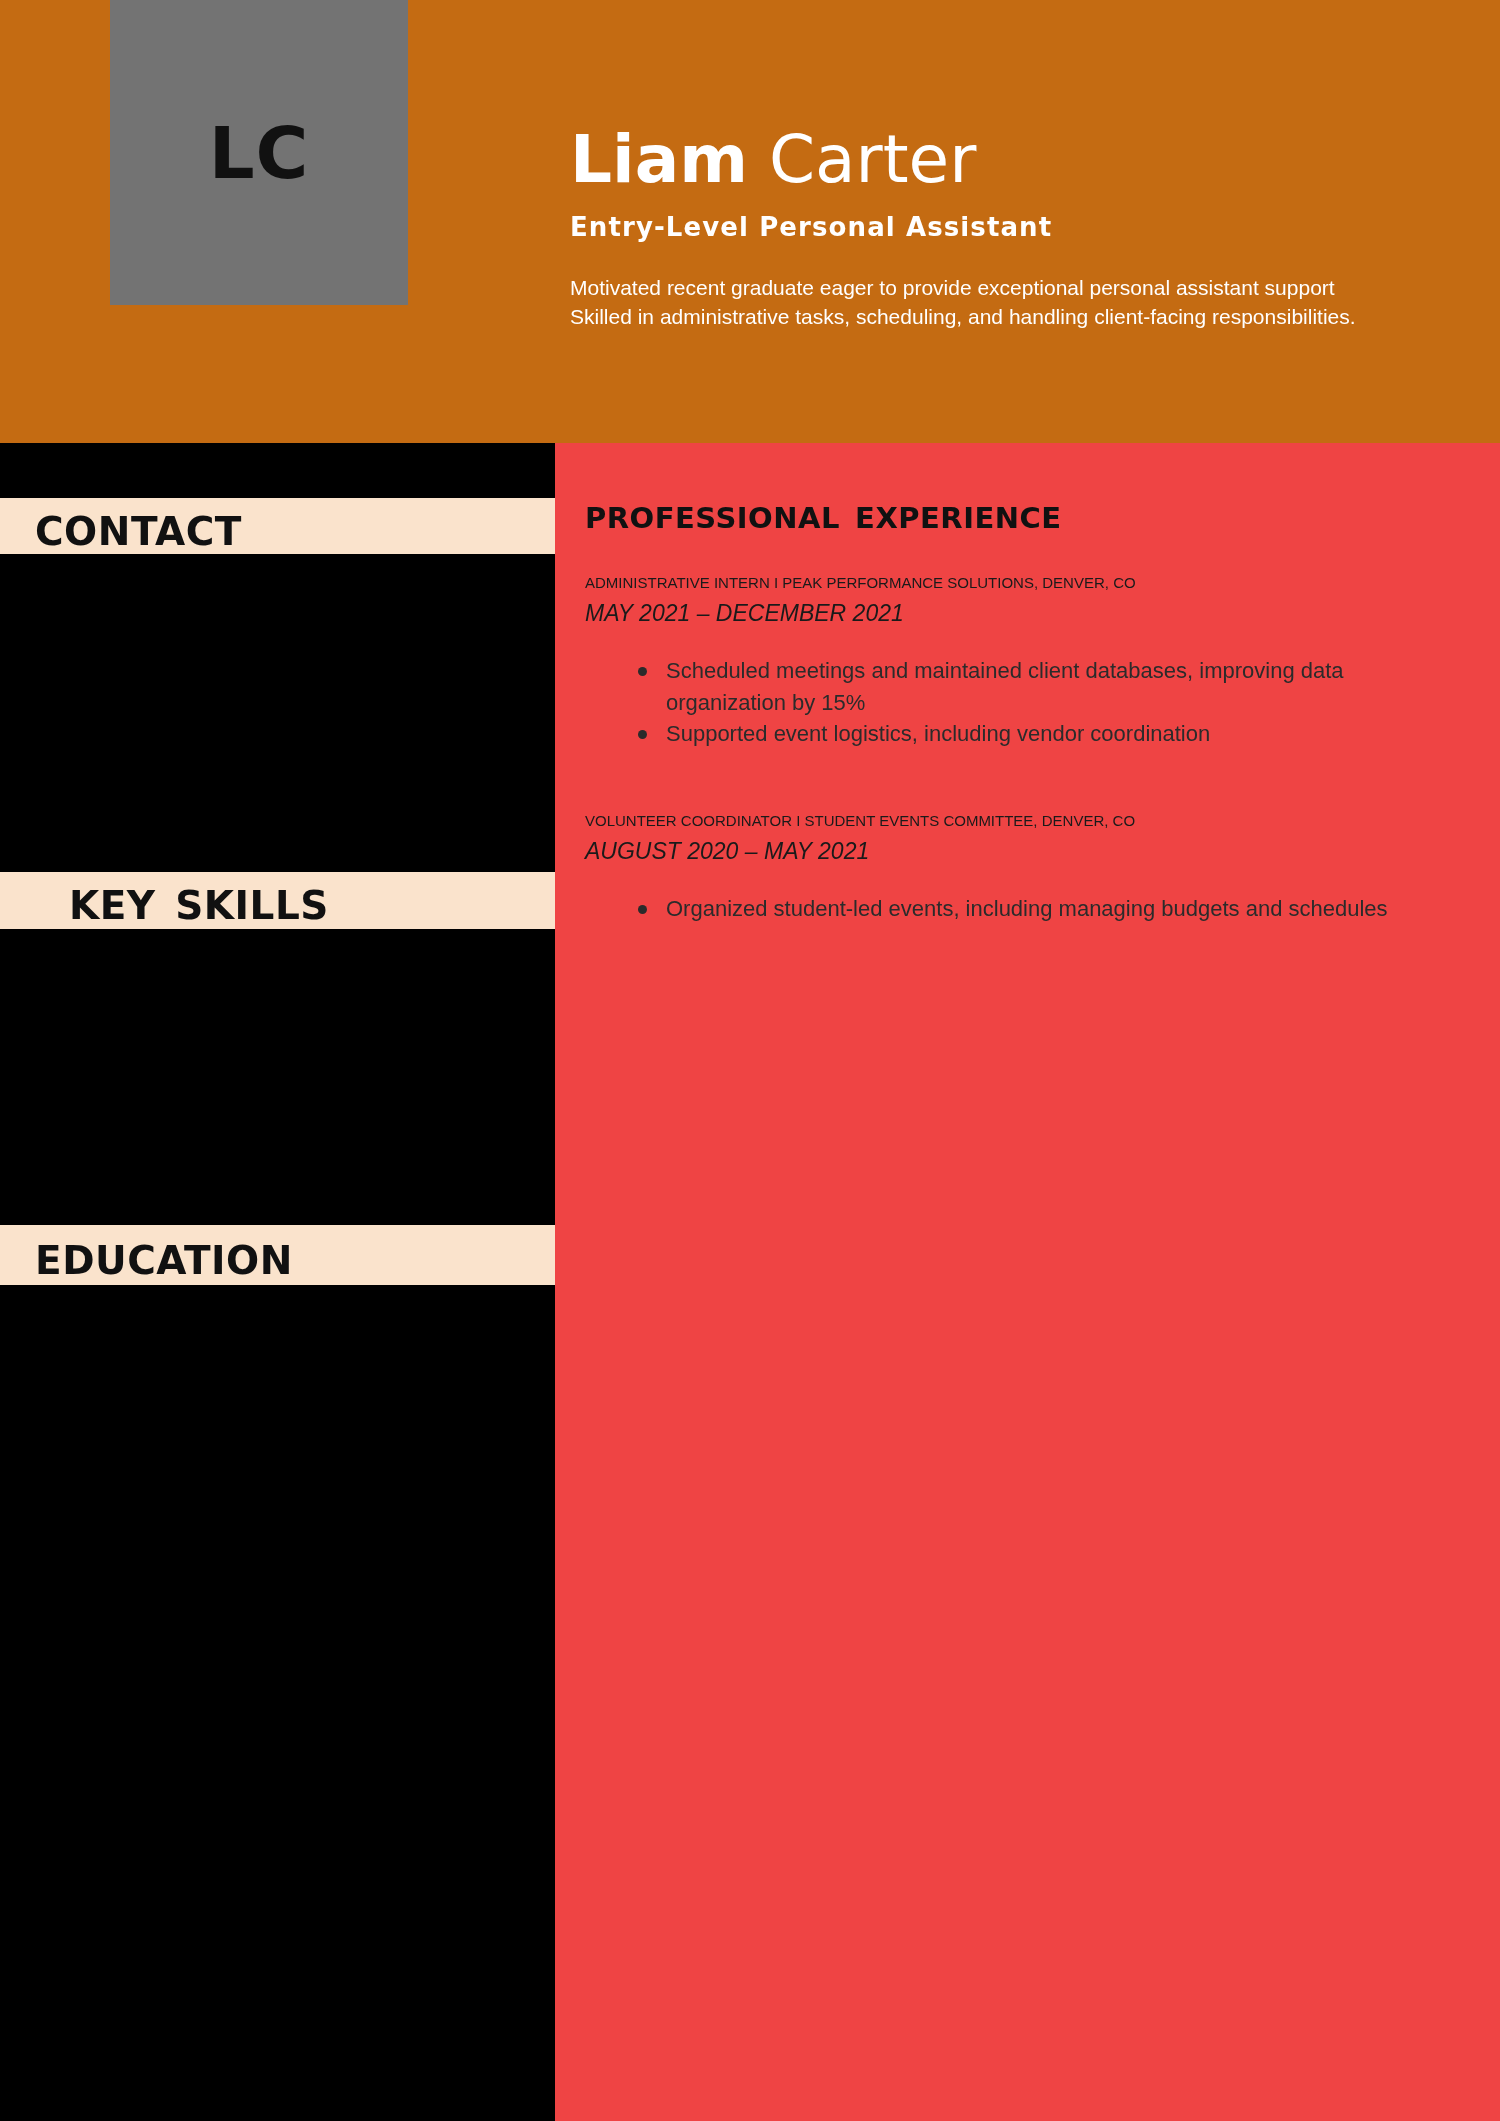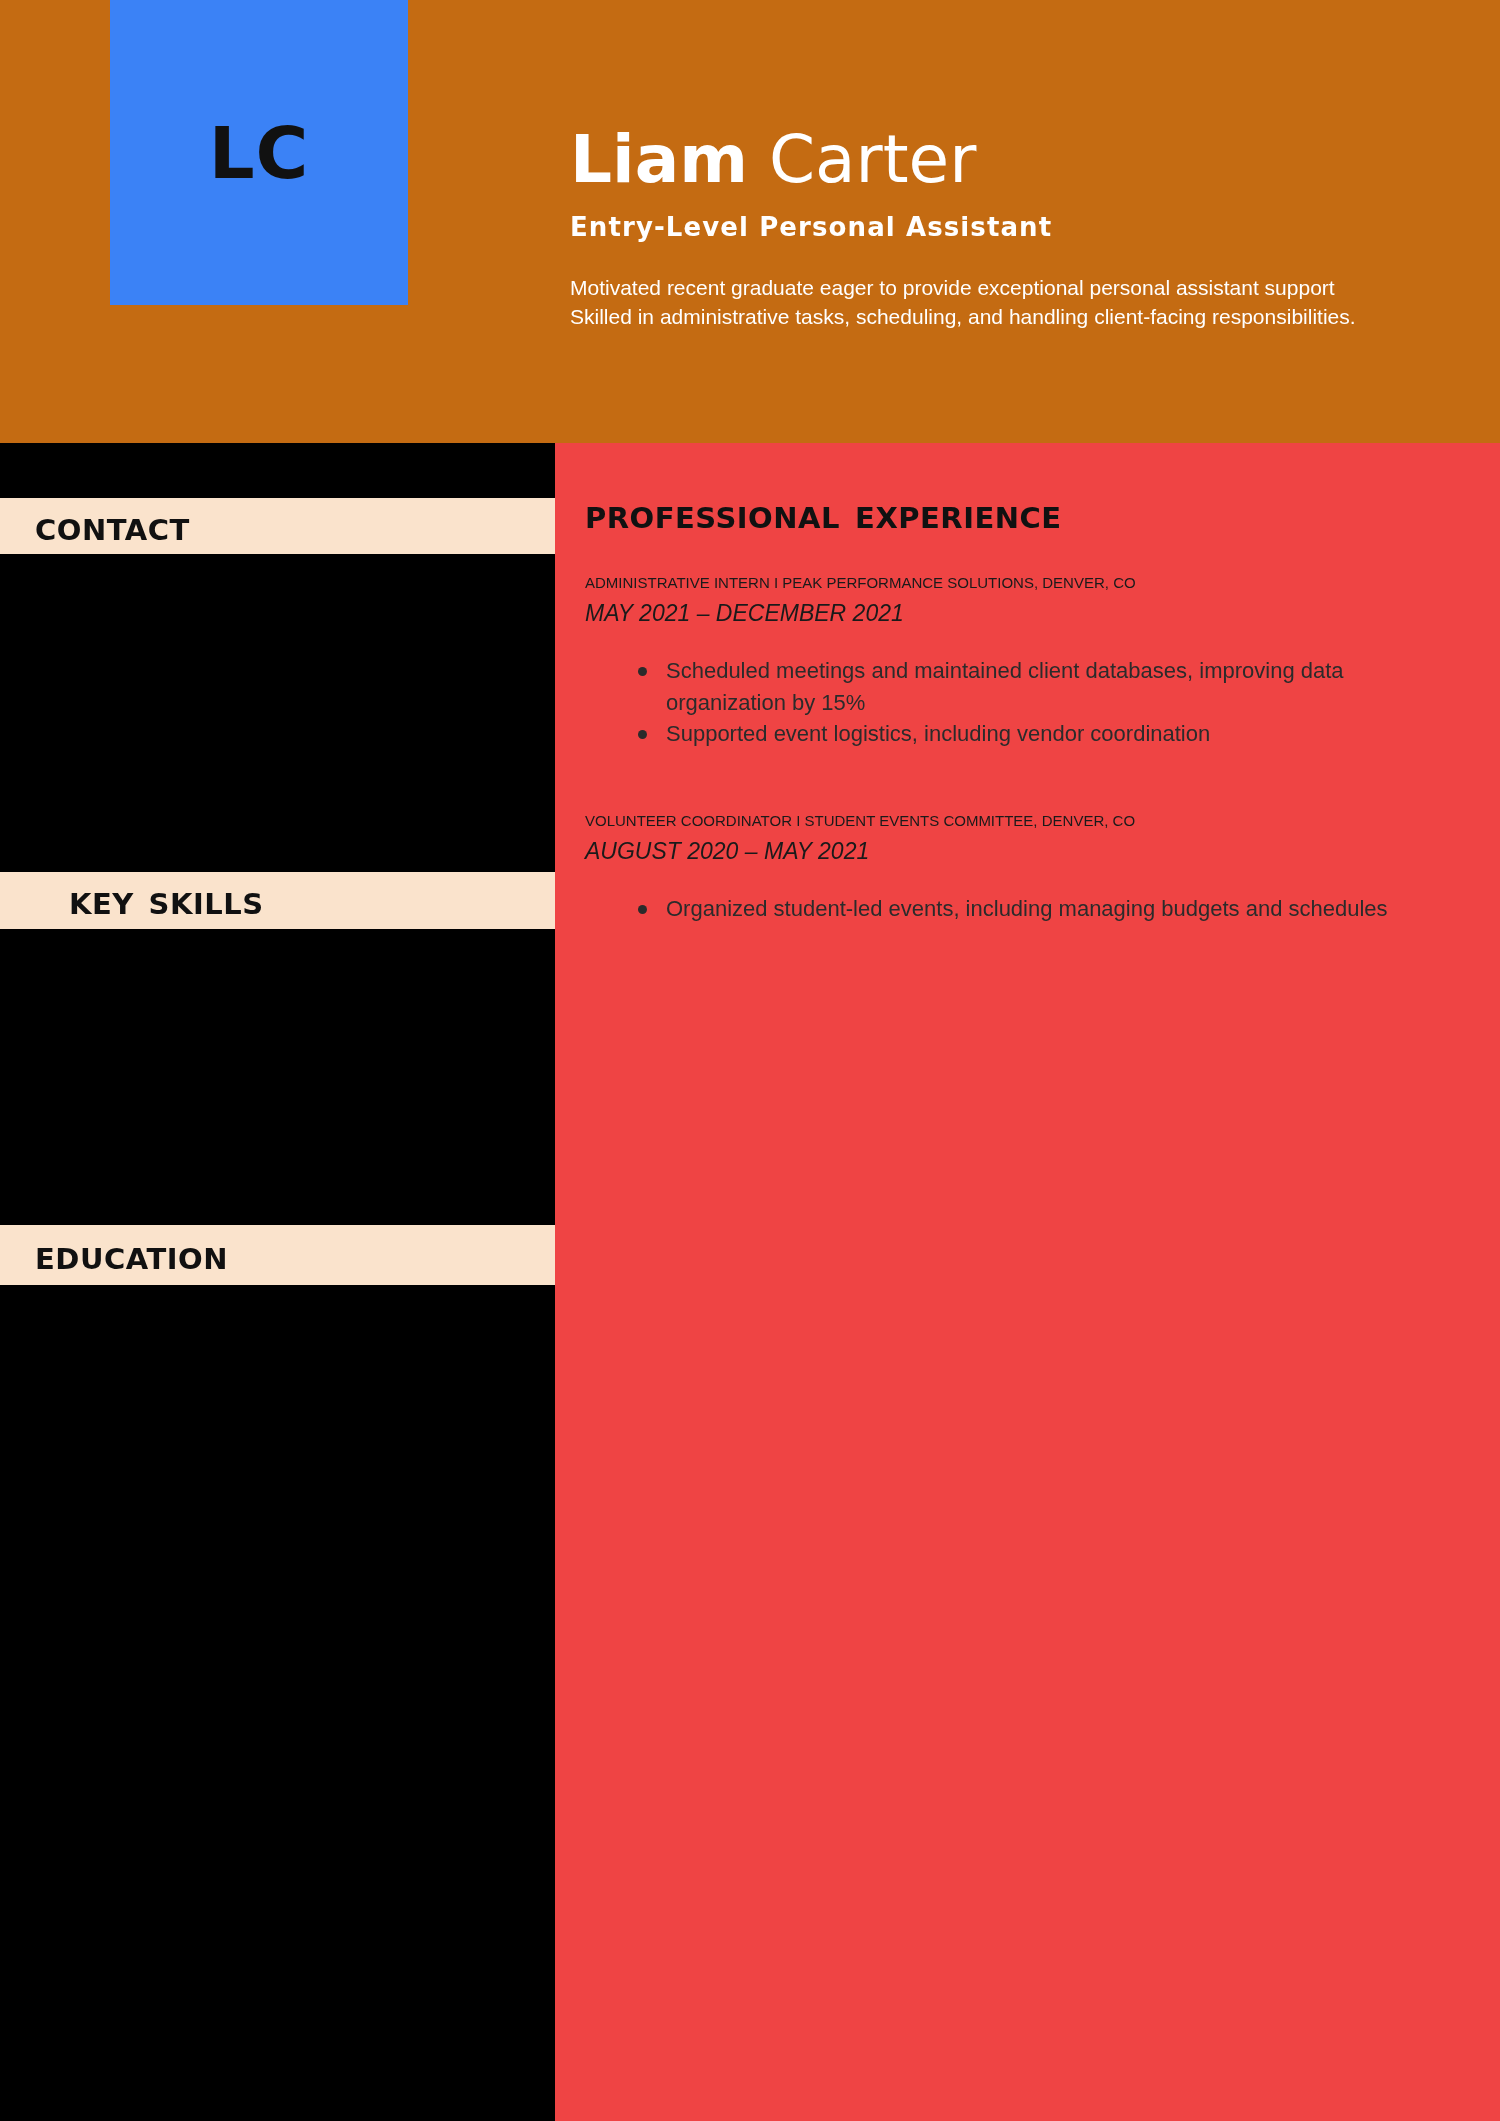--- a/index.html
+++ b/index.html
@@ -27,21 +27,21 @@
     height: 443px;
     background: #C46B12;
     box-sizing: border-box;
   }
   .monogram-box {
     position: absolute;
     left: 110px;
     top: 0px;
     width: 298px;
     height: 305px;
-    background: #3b82f6;
+    background: #737373;
     display: flex;
     align-items: center;
     justify-content: center;
   }
   .monogram-text {
     font-family: "DejaVu Sans", "Liberation Sans", sans-serif;
     font-size: 72px;
     font-weight: 700;
     color: #111111;
     letter-spacing: 1px;
@@ -104,21 +104,21 @@
     align-items: center;
   }
   .side-band-label {
     font-family: "DejaVu Sans", "Liberation Sans", sans-serif;
     font-weight: 700;
     color: #111111;
     padding-left: 35px;
     letter-spacing: 0.5px;
     font-variant: small-caps;
     text-transform: lowercase;
-    font-size: 41px;
+    font-size: 55px;
     line-height: 1;
   }
   .band-contact  { top: 55px;  height: 56px; }
   .band-skills   { top: 429px; height: 57px; padding-left: 34px; }
   .band-edu      { top: 782px; height: 60px; }
 
   .side-body {
     position: absolute;
     left: 35px;
     width: 490px;

